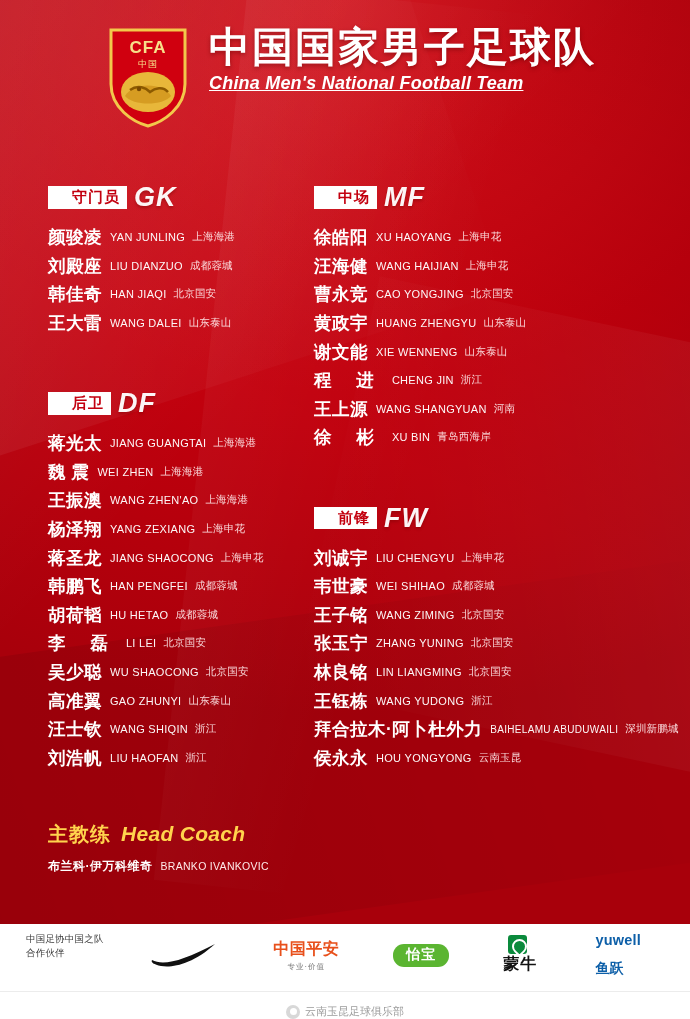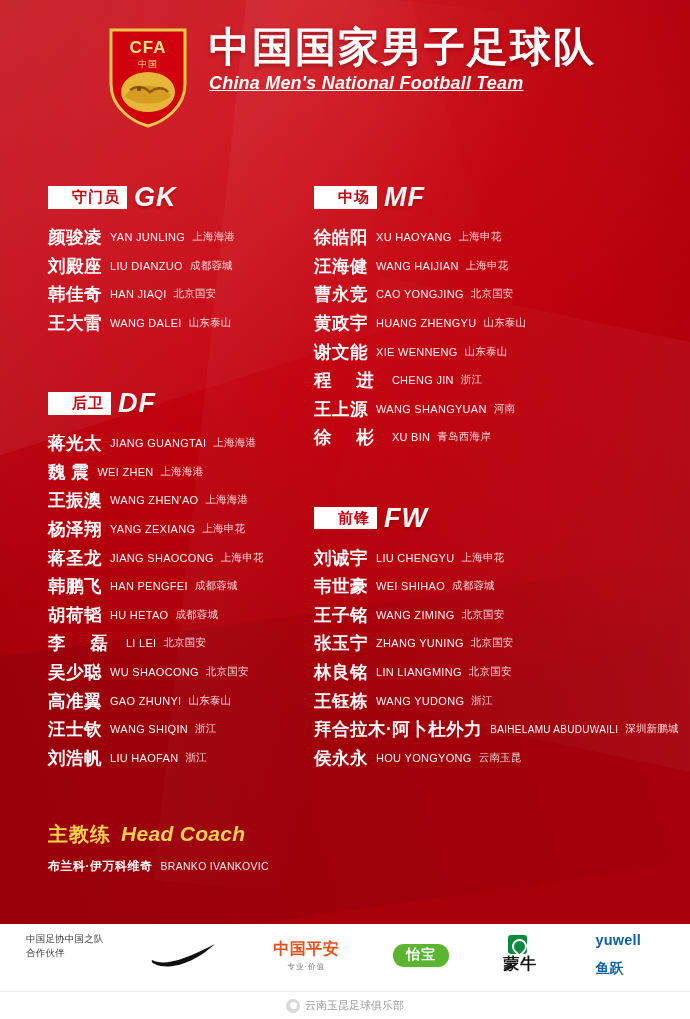--- a/index.html
+++ b/index.html
@@ -200,21 +200,21 @@
     border: 2px solid #fff; border-radius: 50% 50% 50% 0;
     transform: rotate(-45deg);
   }
   .sp-mengniu .tx { font-size: 16px; font-weight: bold; color: #111; letter-spacing: 1px; }
   .sp-yuwell { display: flex; align-items: baseline; gap: 12px; }
   .sp-yuwell .en { font-size: 14.5px; font-weight: bold; color: #0d5fa8; letter-spacing: 0.2px; }
   .sp-yuwell .cn { font-size: 14px; font-weight: bold; color: #0d5fa8; margin-left: 4px; }
   .footer-bottom {
     height: 28px;
     border-top: 1px solid #ececec;
-    display: flex; align-items: center; justify-content: center;
+    display: flex; align-items: flex-end; justify-content: center;
   }
   .weibo-credit {
     display: flex; align-items: center;
     font-size: 11px; color: #9c9c9c;
   }
   .weibo-eye {
     width: 14px; height: 14px; margin-right: 5px;
     border-radius: 50%;
     background: #d8d8d8;
     position: relative;

